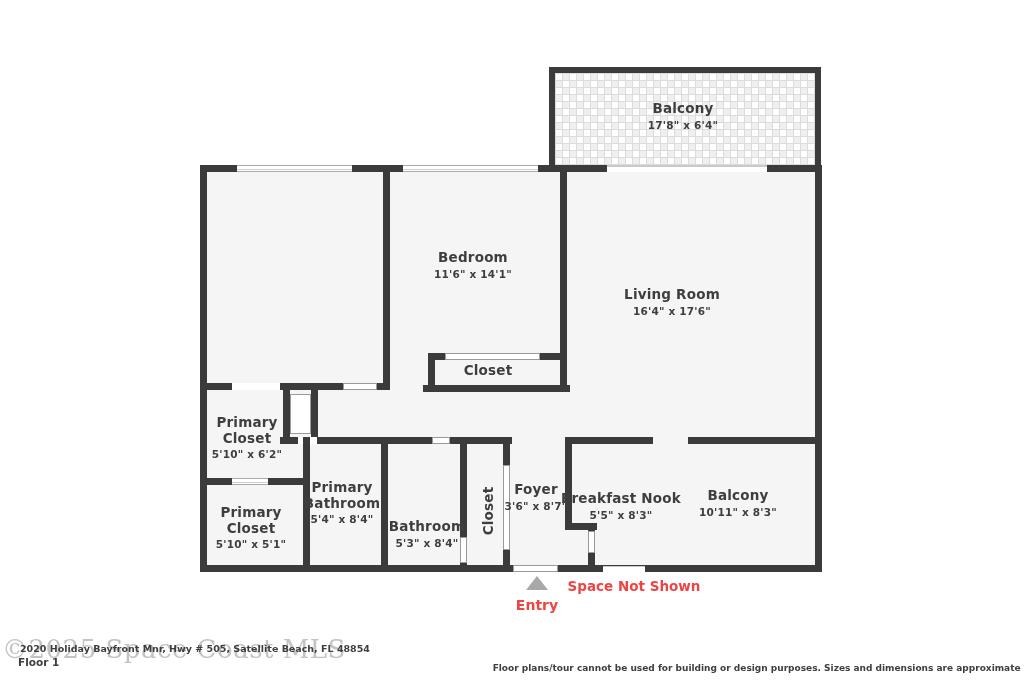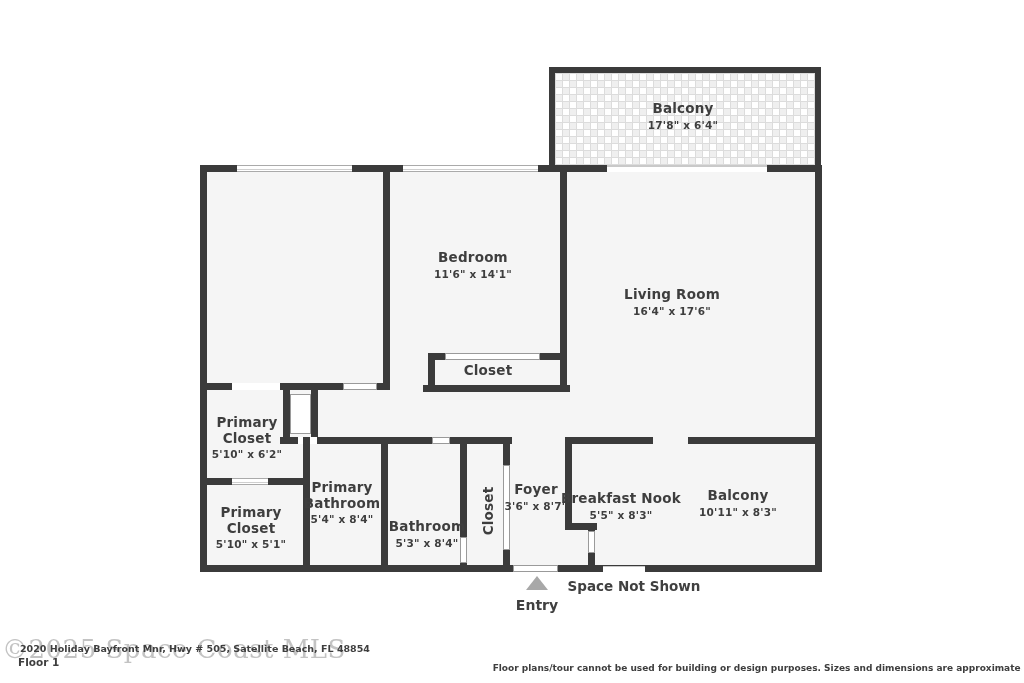--- a/index.html
+++ b/index.html
@@ -18,21 +18,21 @@
   .slider{position:absolute;background:#ffffff;border-top:2px solid #c9c9c9;box-sizing:border-box;}
   .gap{position:absolute;background:#ffffff;}
   .door{position:absolute;background:#ffffff;border:1px solid #9a9a9a;box-sizing:border-box;}
   .lbl{position:absolute;transform:translate(-50%,-50%);text-align:center;color:#3e3e3e;line-height:1.15;}
   .rname{display:block;font-size:13.5px;font-weight:700;letter-spacing:.2px;}
   .rdims{display:block;font-size:10.5px;font-weight:700;margin-top:2px;letter-spacing:.2px;}
   .wrap80{width:84px;} .wrap95{width:100px;}
   .nowrap{white-space:nowrap;}
   .vertical{transform:translate(-50%,-50%) rotate(-90deg);}
   .entry-tri{position:absolute;width:0;height:0;border-left:11px solid transparent;border-right:11px solid transparent;border-bottom:14px solid #a8a8a8;}
-  .annot{position:absolute;transform:translate(-50%,-50%);font-size:13.5px;font-weight:700;color:#404040;white-space:nowrap;}
+  .annot{position:absolute;transform:translate(-50%,-50%);font-size:13.5px;font-weight:700;color:#ef4444;white-space:nowrap;}
   .watermark{position:absolute;left:2px;top:634px;font-family:"DejaVu Serif","Liberation Serif",serif;
              font-size:26px;color:#c3c3c3;letter-spacing:.5px;white-space:nowrap;z-index:1;}
   .address{position:absolute;left:20px;top:643px;font-size:9.5px;font-weight:700;color:#3e3e3e;white-space:nowrap;z-index:2;}
   .floor{position:absolute;left:18px;top:656px;font-size:10.5px;font-weight:700;color:#3e3e3e;z-index:2;}
   .disclaimer{position:absolute;left:0;right:0;top:663px;text-align:right;font-size:9px;font-weight:700;color:#3e3e3e;z-index:2;}
 </style>
 </head>
 <body>
 
 <div class="canvas">

